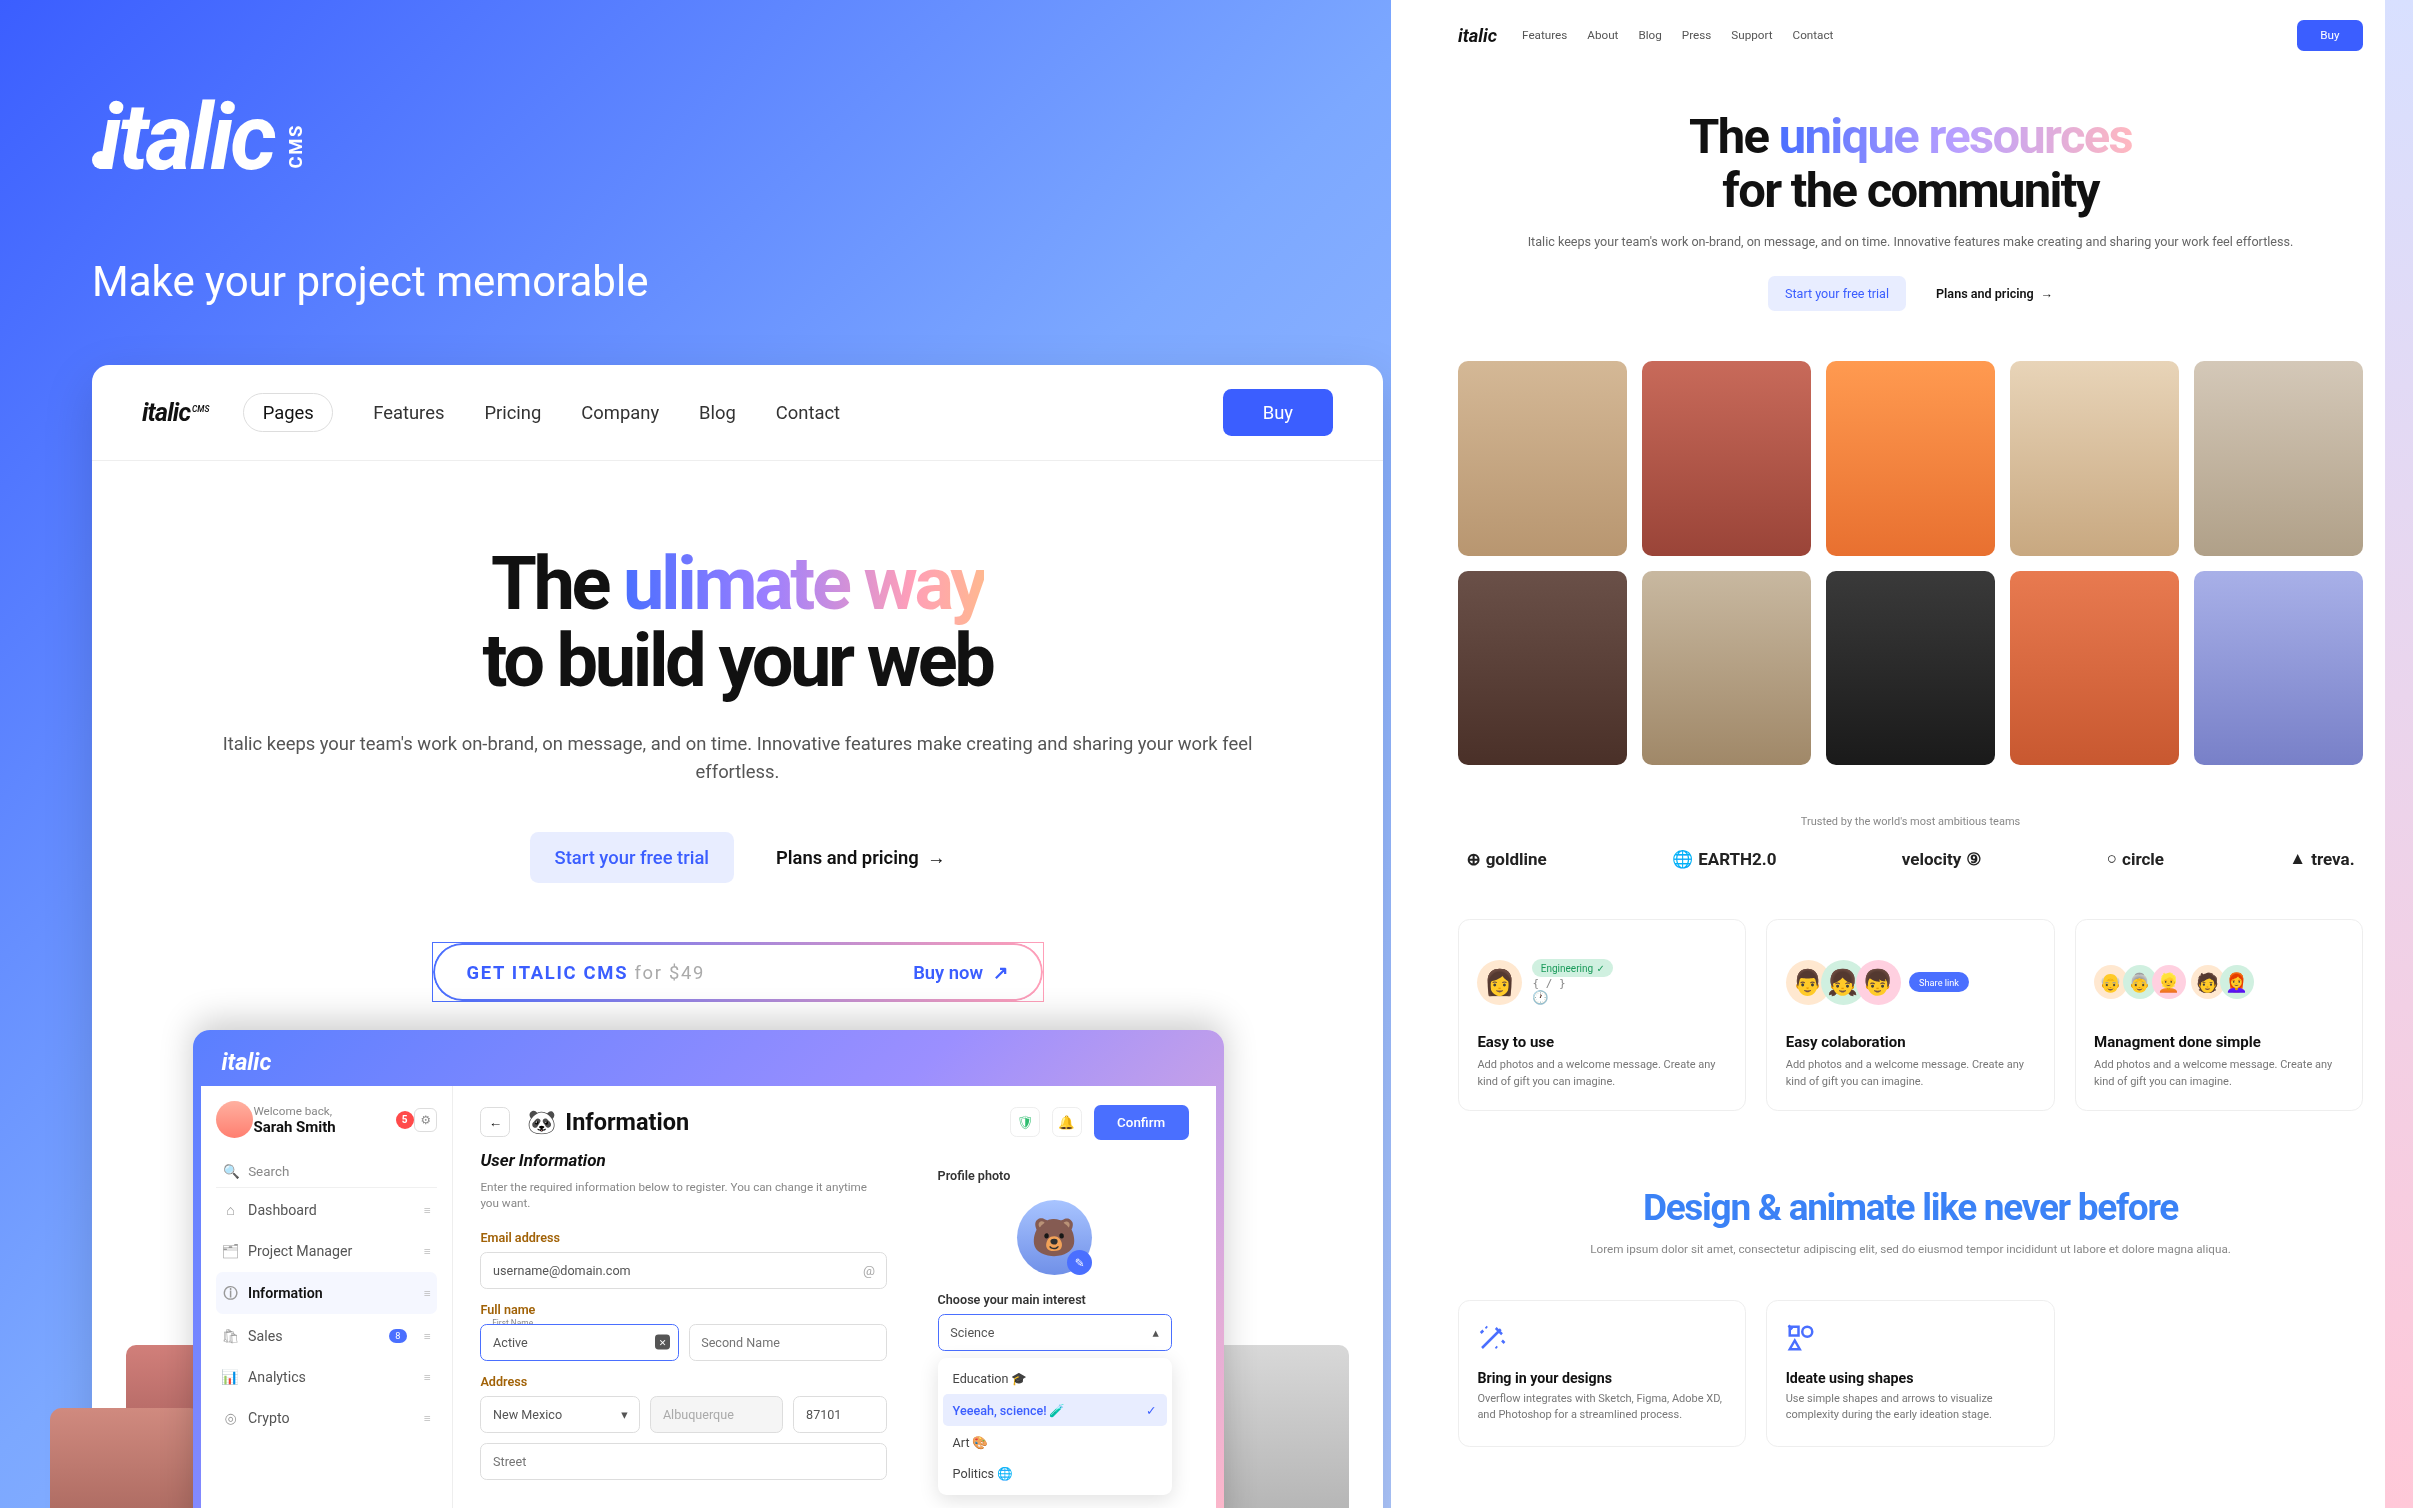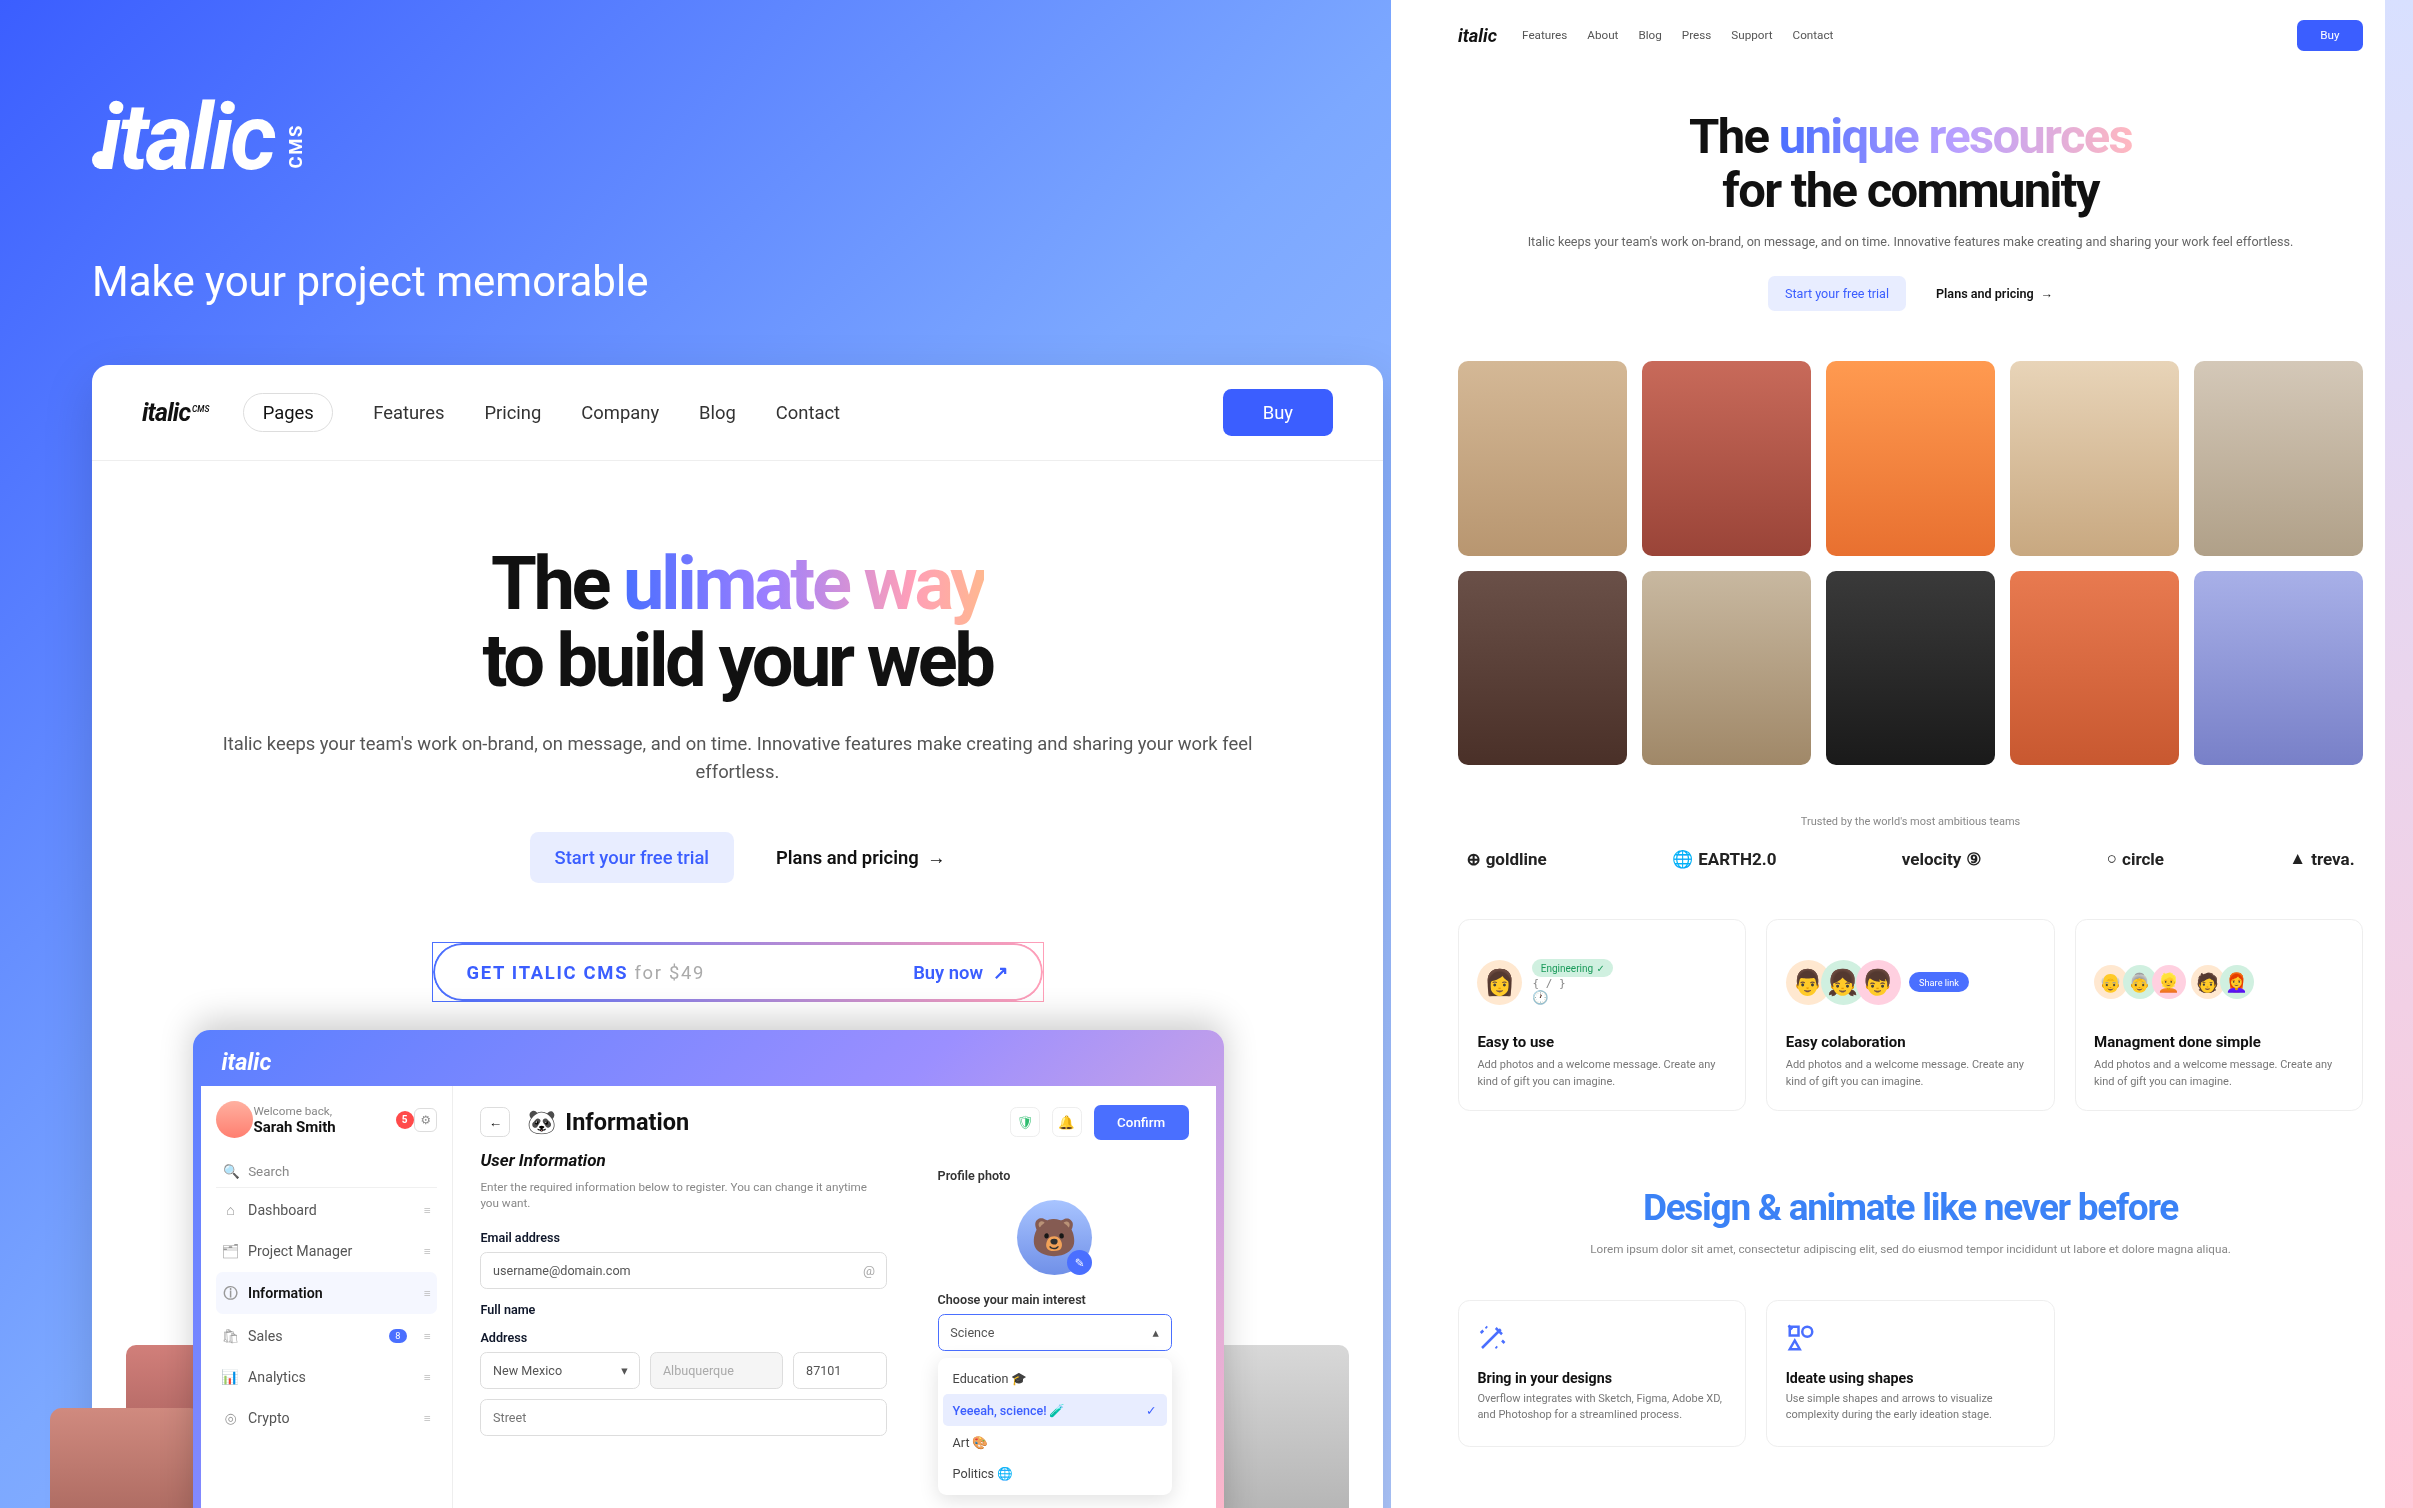--- a/index.html
+++ b/index.html
@@ -76,21 +76,21 @@
 .form-emoji { font-size: 23.5px; }
 .form-title { font-size: 23.5px; font-weight: 700; color: #111; margin-left: -8.4px; }
 .form-top-right { margin-left: auto; display: flex; gap: 11.7px; align-items: center; }
 .icon-btn { width: 30px; height: 30px; border: 0.8px solid #eee; border-radius: 6.7px; display: flex; align-items: center; justify-content: center; font-size: 13.4px; color: #2dbd6e; }
 .icon-btn.bell { color: #888; }
 .confirm-btn { background: #4a6fff; color: #fff; font-size: 13.4px; padding: 10px 23.5px; border-radius: 6.7px; border: none; font-weight: 500; }
 .form-row { display: flex; gap: 34px; }
 .form-col { flex: 1; }
 .sec-title { font-size: 17px; font-weight: 700; color: #111; margin-bottom: 9px; font-style: italic; }
 .sec-sub { font-size: 11.7px; color: #888; margin-bottom: 18.4px; line-height: 1.4; }
-.fld-label { font-size: 12.6px; font-weight: 600; color: #0f172a; margin-bottom: 6.7px; margin-top: 13.4px; }
+.fld-label { font-size: 12.6px; font-weight: 600; color: #a16207; margin-bottom: 6.7px; margin-top: 13.4px; }
 .fld-input { width: 100%; padding: 10px 11.7px; border: 0.8px solid #ddd; border-radius: 6.7px; font-size: 12.6px; color: #555; background: #fff; position: relative; }
 .fld-input.disabled { background: #f5f5f5; color: #aaa; }
 .input-row { display: flex; gap: 10px; align-items: center; }
 .input-half { flex: 1; position: relative; }
 .float-lbl { position: absolute; top: -5.9px; left: 8.4px; background: #fff; font-size: 8.4px; color: #888; padding: 0 3.4px; }
 .at-icon { position: absolute; right: 11.7px; top: 50%; transform: translateY(-50%); color: #aaa; font-size: 13.4px; }
 .x-icon { position: absolute; right: 8.4px; top: 50%; transform: translateY(-50%); width: 15px; height: 15px; background: #555; color:#fff; border-radius: 3.4px; display:flex; align-items:center; justify-content:center; font-size:9.2px;}
 
 .profile-col { width: 268px; padding: 18.4px 17px; }
 .pf-label { font-size: 12.6px; font-weight: 600; color: #333; }
@@ -285,20 +285,24 @@
               <button class="confirm-btn">Confirm</button>
             </div>
           </div>
           <div class="form-row">
             <div class="form-col">
               <div class="sec-title">User Information</div>
               <div class="sec-sub">Enter the required information below to register. You can change it anytime you want.</div>
               <div class="fld-label">Email address</div>
               <div style="position:relative"><input class="fld-input" value="username@domain.com" style=""><span class="at-icon">@</span></div>
               <div class="fld-label">Full name</div>
+              <div class="input-row">
+                <div class="input-half"><span class="float-lbl">First Name</span><input class="fld-input" style="border-color: rgb(74, 111, 255);" value="Active"><span class="x-icon">✕</span></div>
+                <div class="input-half"><input class="fld-input" placeholder="Second Name" style=""></div>
+              </div>
               <div class="fld-label">Address</div>
               <div class="input-row">
                 <div class="input-half" style="flex:1.2">
                     <div class="fld-input" style="display:flex;justify-content:space-between;align-items:center">
                       <span>New Mexico</span>
                       <span>▾</span>
                     </div>
                   </div>
                 <div class="input-half">
                     <div class="fld-input disabled">Albuquerque</div>

